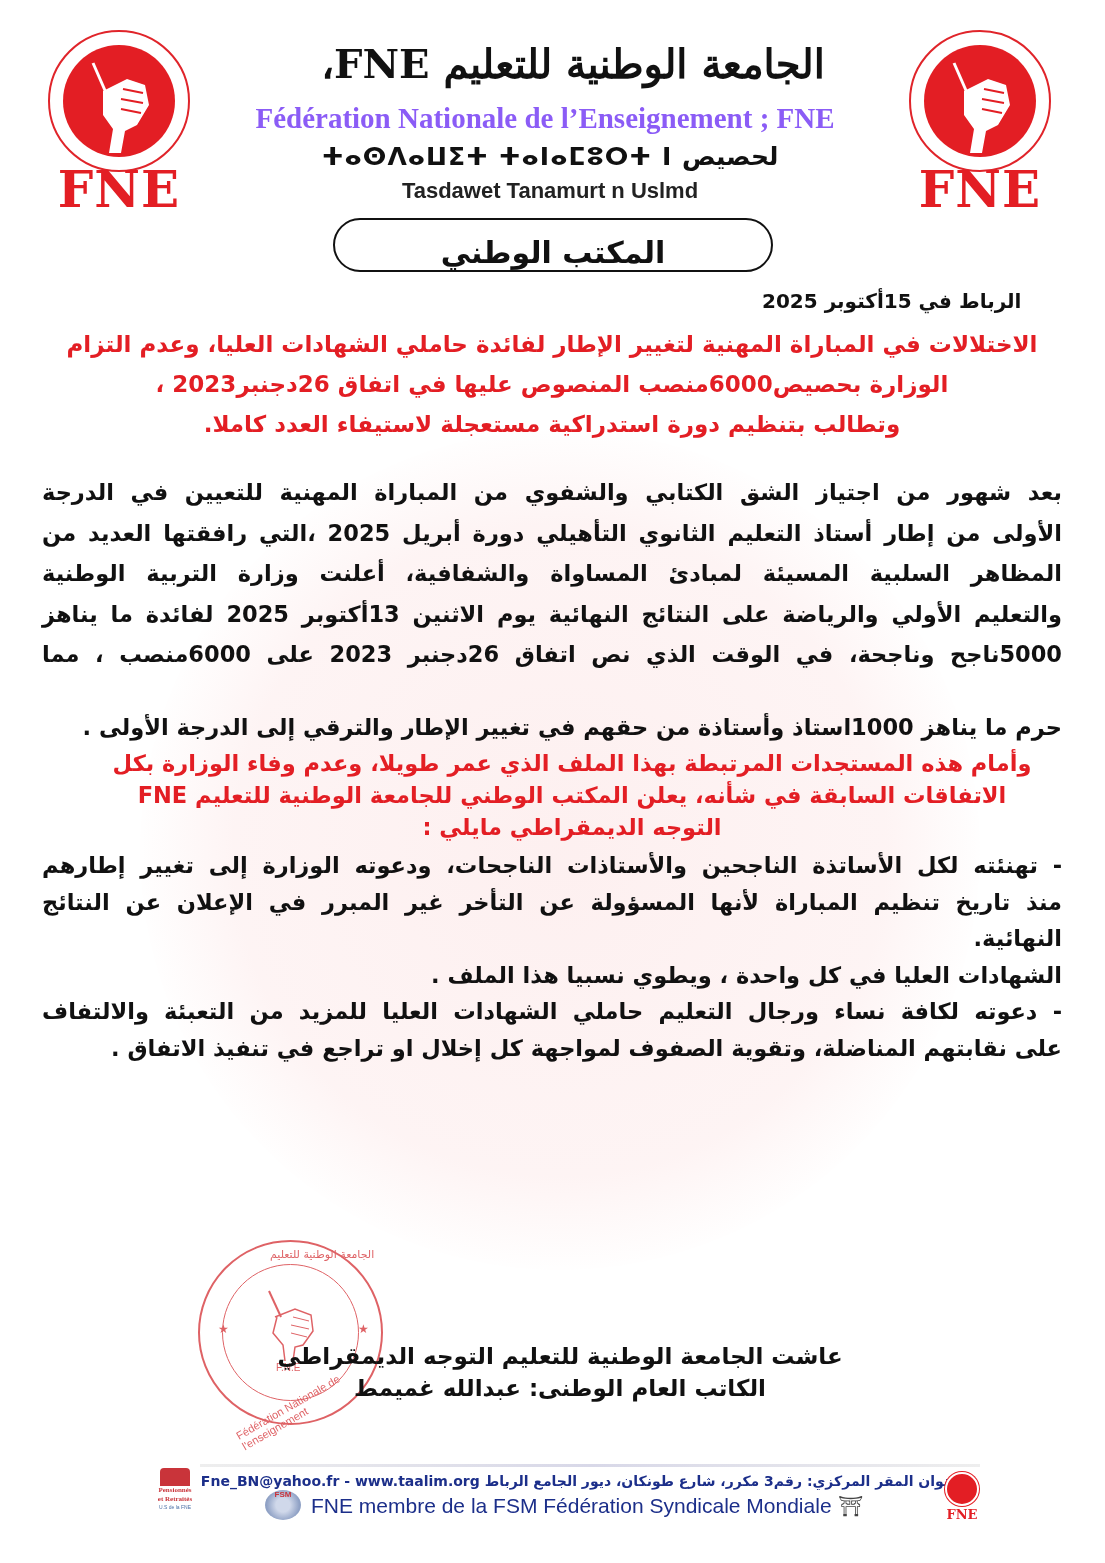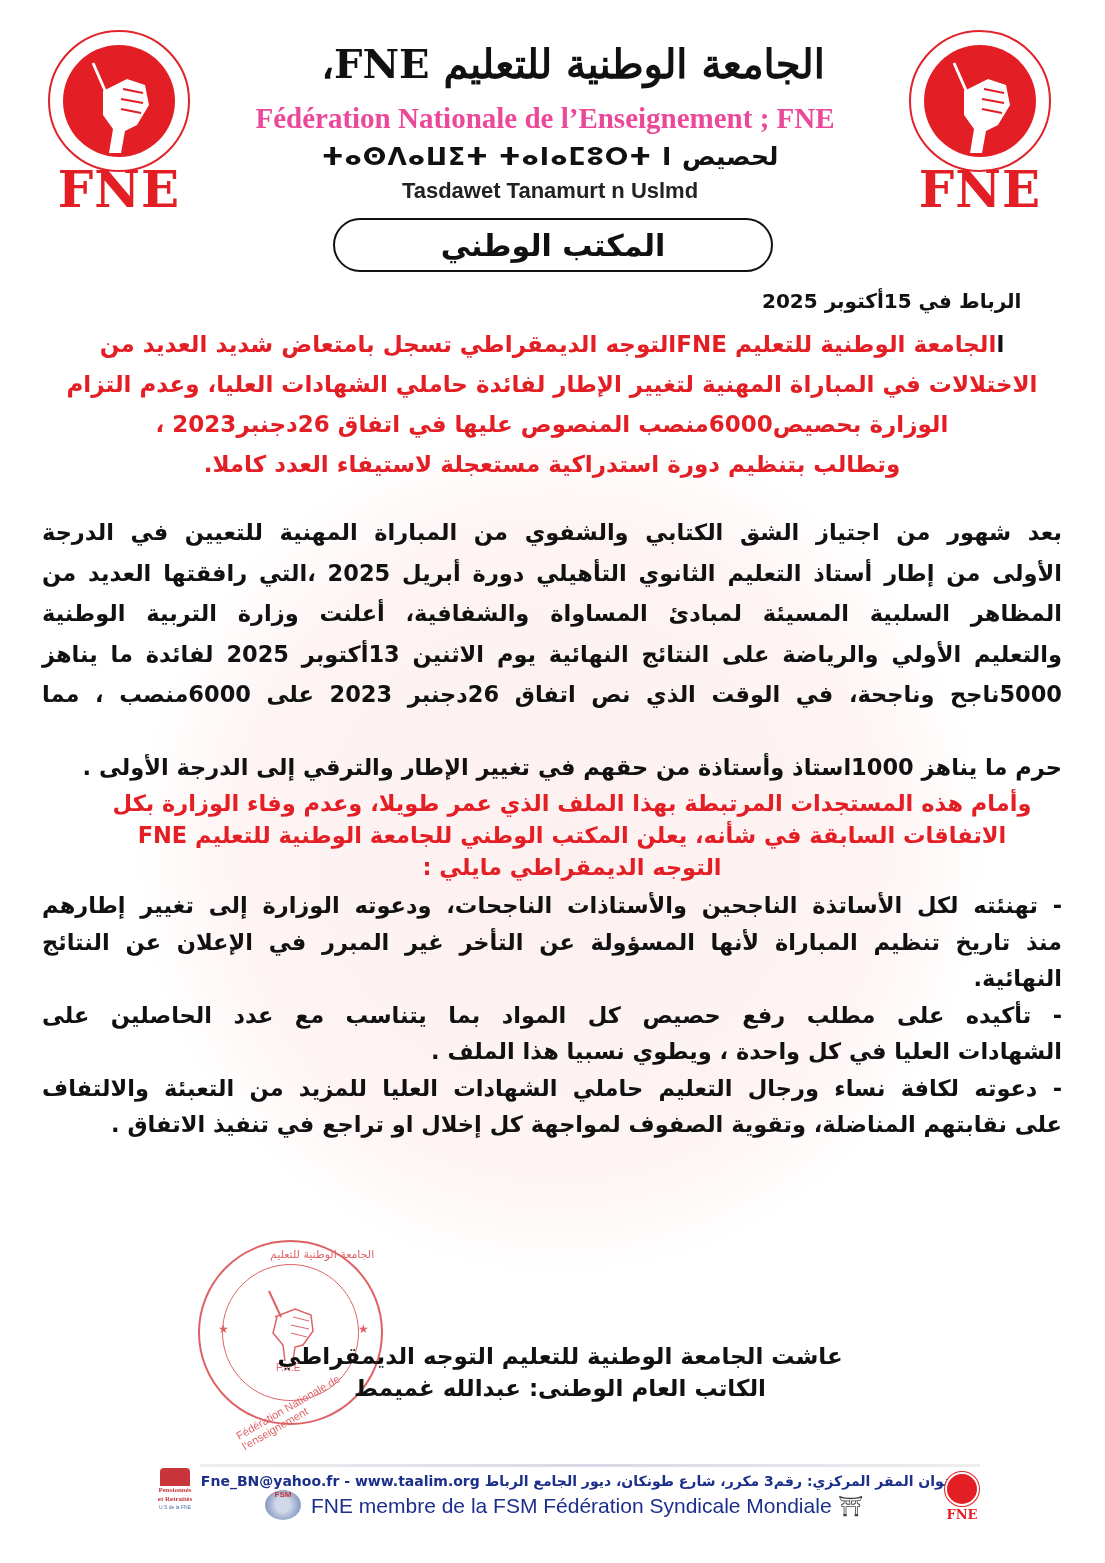--- a/index.html
+++ b/index.html
@@ -20,28 +20,28 @@
   .logo .ring { position: absolute; left: 14px; top: 6px; width: 142px; height: 142px; border-radius: 50%;
     border: 2px solid #e0242a; display:flex; align-items:center; justify-content:center; }
   .logo .disc { width: 112px; height: 112px; border-radius: 50%; background: #e31e24; position: relative; overflow: hidden; }
   .logo .disc svg { position: absolute; left: 0; top: 0; }
   .logo .fne { position: absolute; left: 0; top: 140px; width: 170px; text-align: center;
     font-family: "DejaVu Serif", serif; font-weight: bold; font-size: 50px; color: #e31e24; letter-spacing: 1px; line-height: 52px; }
 
   .title-ar { position: absolute; left: 278px; top: 36px; width: 590px; text-align: center; direction: rtl;
     font-family: "DejaVu Serif", serif; font-weight: bold; font-size: 40px; color: #111; line-height: 56px; }
   .title-fr { position: absolute; left: 215px; top: 100px; width: 660px; text-align: center;
-    font-family: "Liberation Serif", serif; font-weight: bold; font-size: 29px; color: #ec4899; line-height: 36px; }
+    font-family: "Liberation Serif", serif; font-weight: bold; font-size: 29px; color: #8b5cf6; line-height: 36px; }
   .title-tz { position: absolute; left: 300px; top: 140px; width: 500px; text-align: center;
     font-family: "DejaVu Sans", sans-serif; font-weight: bold; font-size: 25px; color: #111; line-height: 34px; letter-spacing: 1px; }
   .title-lat { position: absolute; left: 300px; top: 176px; width: 500px; text-align: center;
     font-family: "Liberation Sans", sans-serif; font-weight: bold; font-size: 22px; color: #222; line-height: 30px; }
 
   .office-box { position: absolute; left: 333px; top: 218px; width: 440px; height: 54px; border: 2px solid #111;
-    border-radius: 27px; display: flex; align-items: center; justify-content: center; direction: rtl;
+    border-radius: 27px; display: flex; align-items: flex-end; justify-content: center; direction: rtl;
     font-family: "DejaVu Sans", sans-serif; font-weight: bold; font-size: 30px; color: #111; }
 
   
   .content { position: absolute; left: 42px; top: 284px; width: 1020px; direction: rtl; }
   .line { font-family: "DejaVu Sans", sans-serif; font-weight: bold; font-size: 22.5px; line-height: 32px; }
   .date { text-align: left; direction: rtl; width: 300px; font-size: 20px; line-height: 34px; }
   .red { color: #e31e24; }
   .intro { text-align: center; margin-top: 6px; font-size: 23px; line-height: 40px; }
   .intro .black-bar { color: #111; }
   .para { text-align: justify; text-align-last: right; margin-top: 28px; line-height: 40.5px; }
@@ -136,21 +136,20 @@
     <path d="M38 30 L54 34 M36 38 L54 42 M36 46 L52 50" stroke="#d9474b" stroke-width="1" fill="none"></path>
   </svg>
   <span class="fne">F.N.E</span>
   <span class="fr-text">Fédération Nationale de l'enseignement</span>
 </div>
 
 <div class="content">
   <div class="line date">الرباط في 15أكتوبر 2025</div>
 
   <div class="line intro red">
-    <div><span class="black-bar">ا</span><span>الجامعة الوطنية للتعليم FNEالتوجه الديمقراطي تسجل بامتعاض شديد العديد من</span></div>
     <div>الاختلالات في المباراة المهنية لتغيير الإطار لفائدة حاملي الشهادات العليا، وعدم التزام</div>
     <div>الوزارة بحصيص6000منصب المنصوص عليها في اتفاق 26دجنبر2023 ،</div>
     <div>وتطالب بتنظيم دورة استدراكية مستعجلة لاستيفاء العدد كاملا.</div>
   </div>
 
   <div class="line para">
     <span class="l">بعد شهور من اجتياز الشق الكتابي والشفوي من المباراة المهنية للتعيين في الدرجة</span>
     <span class="l">الأولى من إطار أستاذ التعليم الثانوي التأهيلي دورة أبريل 2025 ،التي رافقتها العديد من</span>
     <span class="l">المظاهر السلبية المسيئة لمبادئ المساواة والشفافية، أعلنت وزارة التربية الوطنية</span>
     <span class="l">والتعليم الأولي والرياضة على النتائج النهائية يوم الاثنين 13أكتوبر 2025 لفائدة ما يناهز</span>
@@ -164,21 +163,20 @@
     <div>التوجه الديمقراطي  مايلي :</div>
   </div>
 
   <div class="line points">
     <div>
       <span class="l">- تهنئته لكل الأساتذة الناجحين والأستاذات الناجحات، ودعوته الوزارة إلى تغيير إطارهم</span>
       <span class="l">منذ تاريخ تنظيم المباراة لأنها المسؤولة عن التأخر غير المبرر في الإعلان عن النتائج</span>
       <span class="l last">النهائية.</span>
     </div>
     <div>
-      <span class="l">- تأكيده على مطلب رفع حصيص  كل المواد بما يتناسب مع عدد الحاصلين على</span>
       <span class="l last">الشهادات العليا  في كل واحدة ، ويطوي نسبيا هذا الملف .</span>
     </div>
     <div>
       <span class="l">- دعوته لكافة نساء ورجال التعليم حاملي الشهادات العليا للمزيد من التعبئة والالتفاف</span>
       <span class="l last">على نقابتهم المناضلة، وتقوية الصفوف لمواجهة كل إخلال او تراجع في تنفيذ الاتفاق .</span>
     </div>
   </div>
 </div>
 
 <div class="closing">

